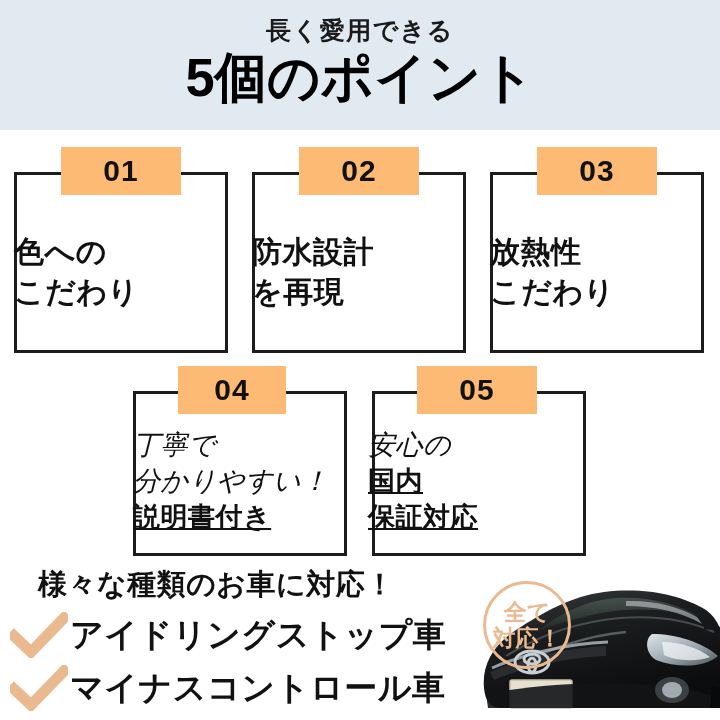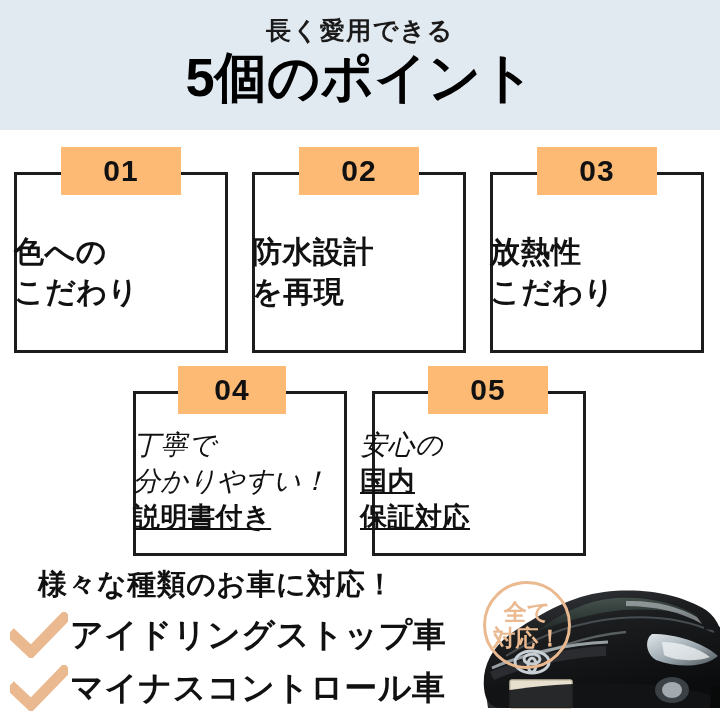--- a/index.html
+++ b/index.html
@@ -129,22 +129,22 @@
 
 <div class="point-box" style="left:133px; top:391px; width:214px; height:165px;"></div>
 <div class="badge" style="left:178px; top:366px; width:108px; height:48px;">04</div>
 <div class="box-body" style="left:133px; top:408px; width:214px; height:148px;">
   <div class="bline reg">丁寧で</div>
   <div class="bline reg">分かりやすい！</div>
   <div class="bline small">説明書付き</div>
 </div>
 
 <div class="point-box" style="left:372px; top:391px; width:214px; height:165px;"></div>
-<div class="badge" style="left:428px; top:366px; width:120px; height:48px;">05</div>
-<div class="box-body" style="left:360px; top:408px; width:214px; height:148px;">
+<div class="badge" style="left:417px; top:366px; width:120px; height:48px;">05</div>
+<div class="box-body" style="left:368px; top:408px; width:214px; height:148px;">
   <div class="bline reg">安心の</div>
   <div class="bline small">国内</div>
   <div class="bline small">保証対応</div>
 </div>
 
 <div id="bottom-head">様々な種類のお車に対応！</div>
 
 <div class="check-row" id="check-row-1">
   <svg class="check-icon" viewBox="0 0 58 46">
     <path d="M4 24 L21 40 L54 6" fill="none" stroke="#eab98f" stroke-width="11" stroke-linecap="square" stroke-linejoin="miter"></path>

